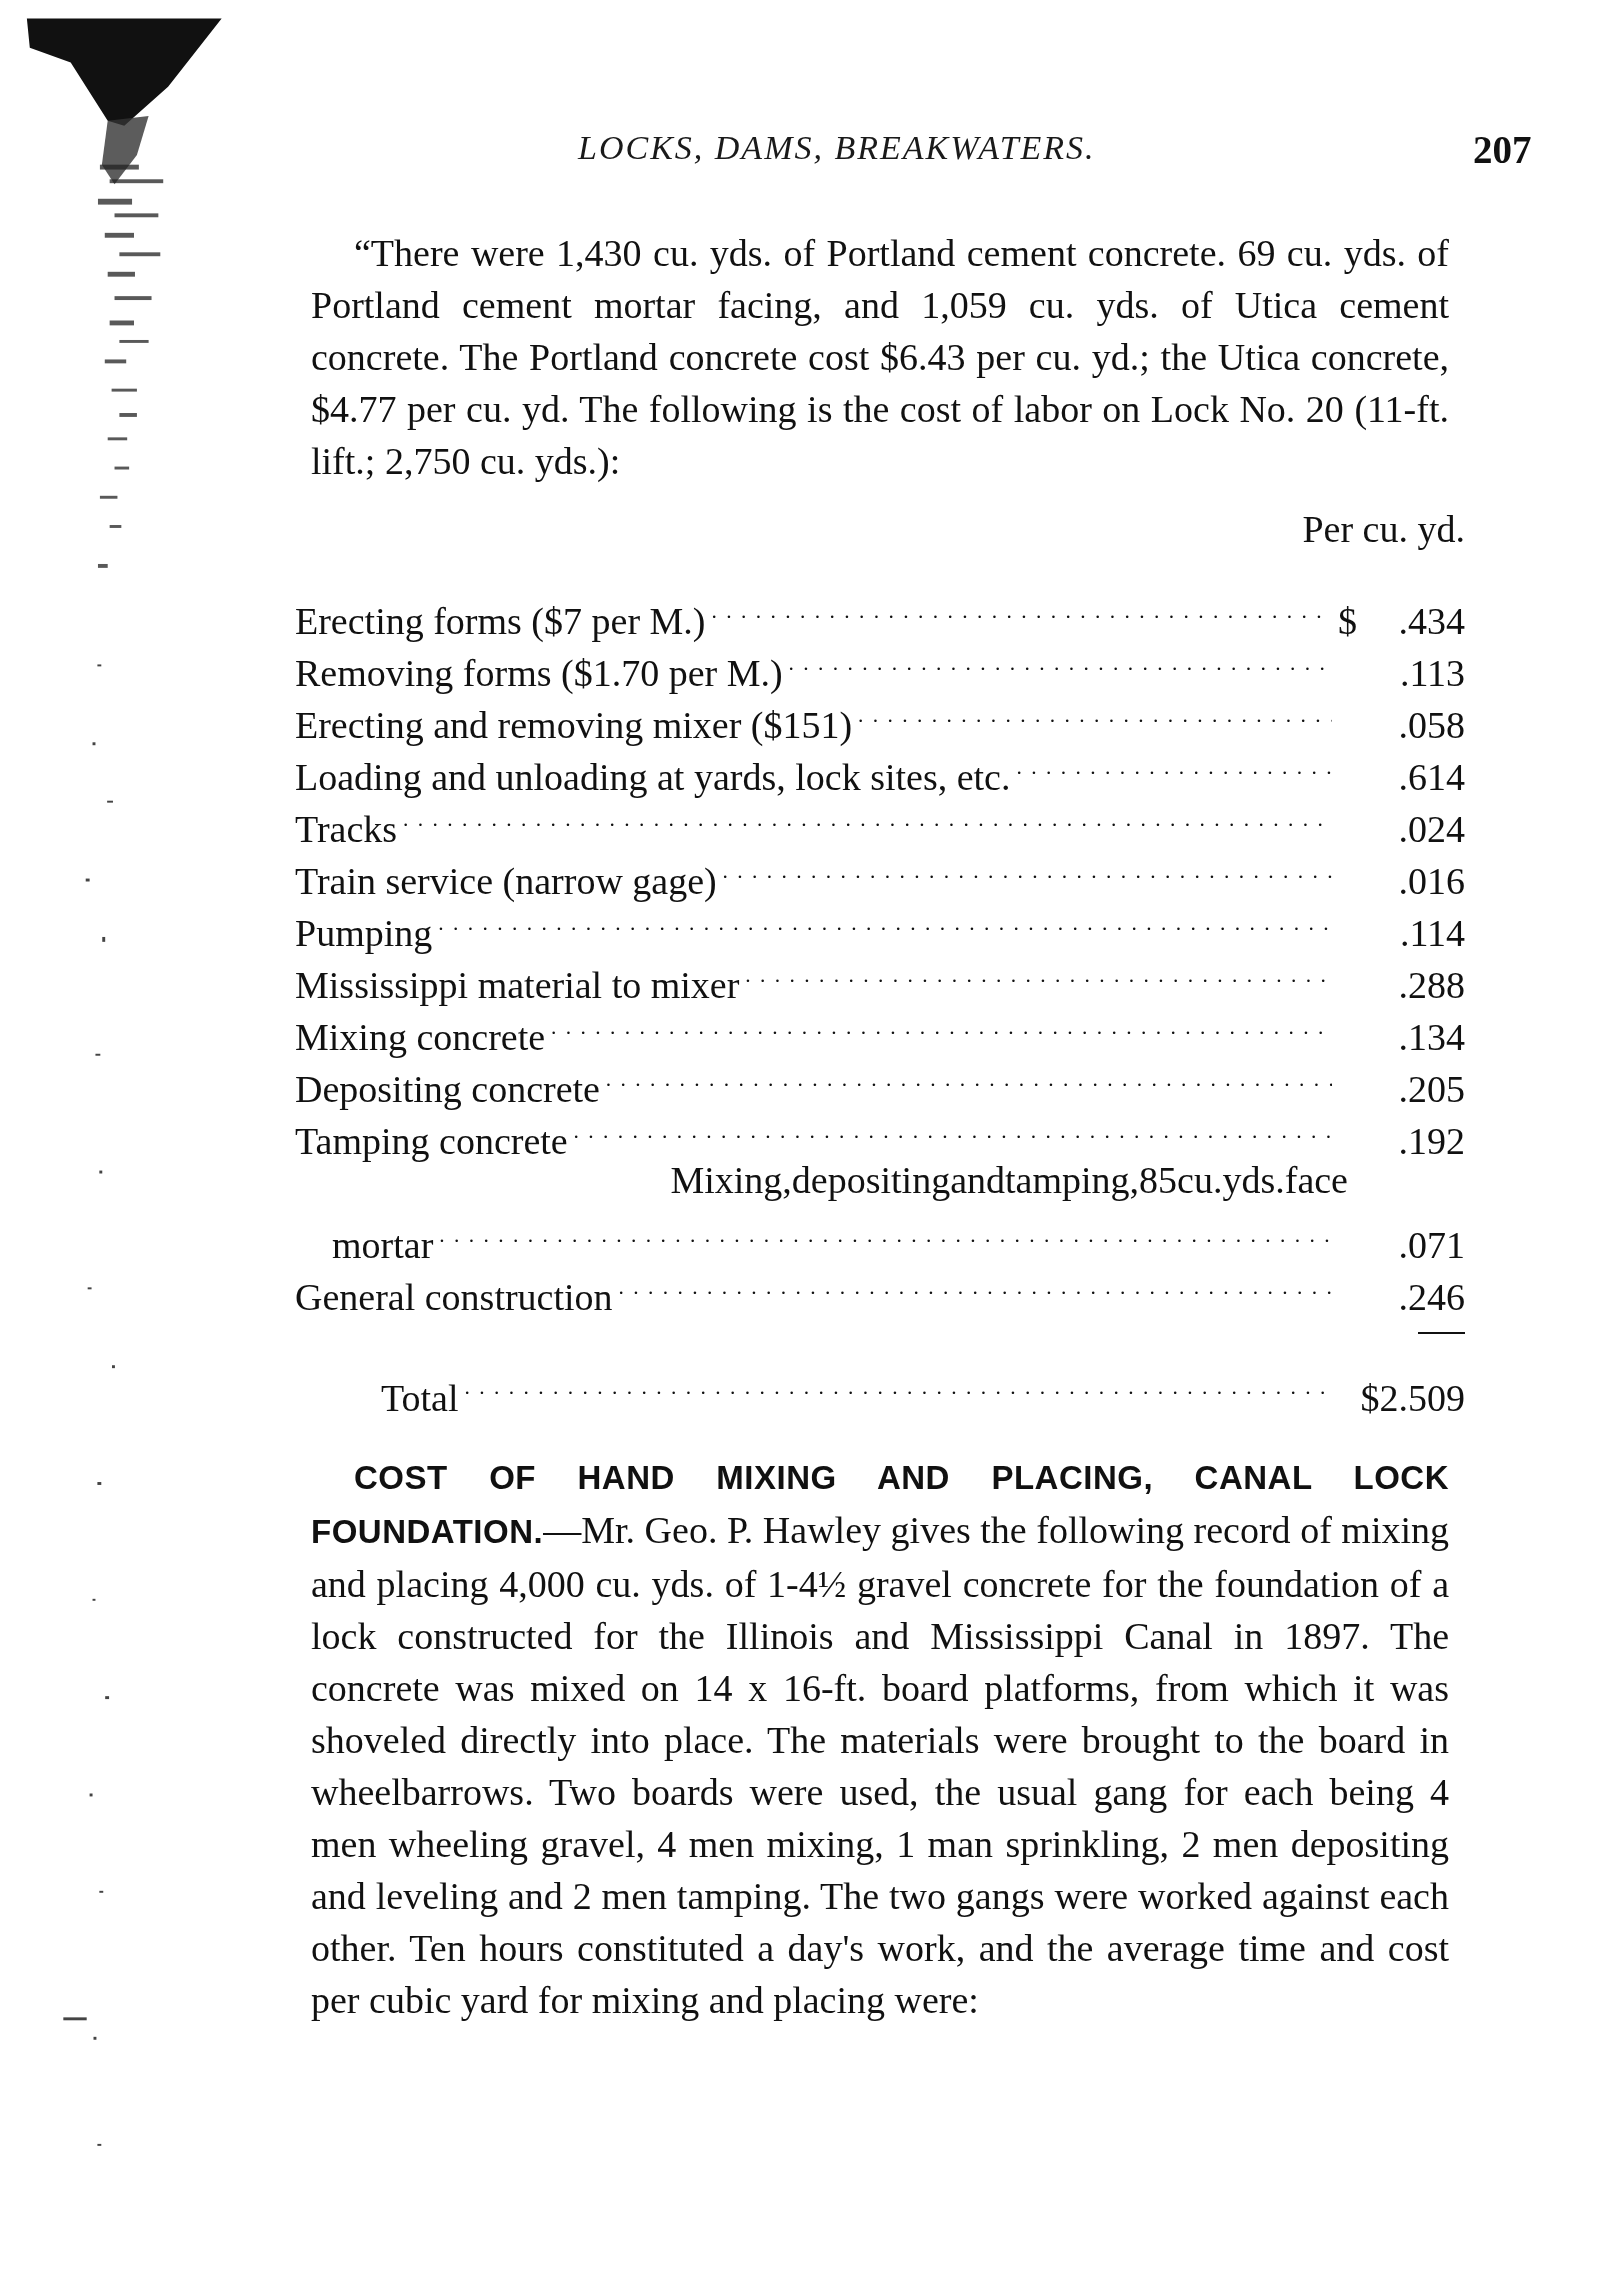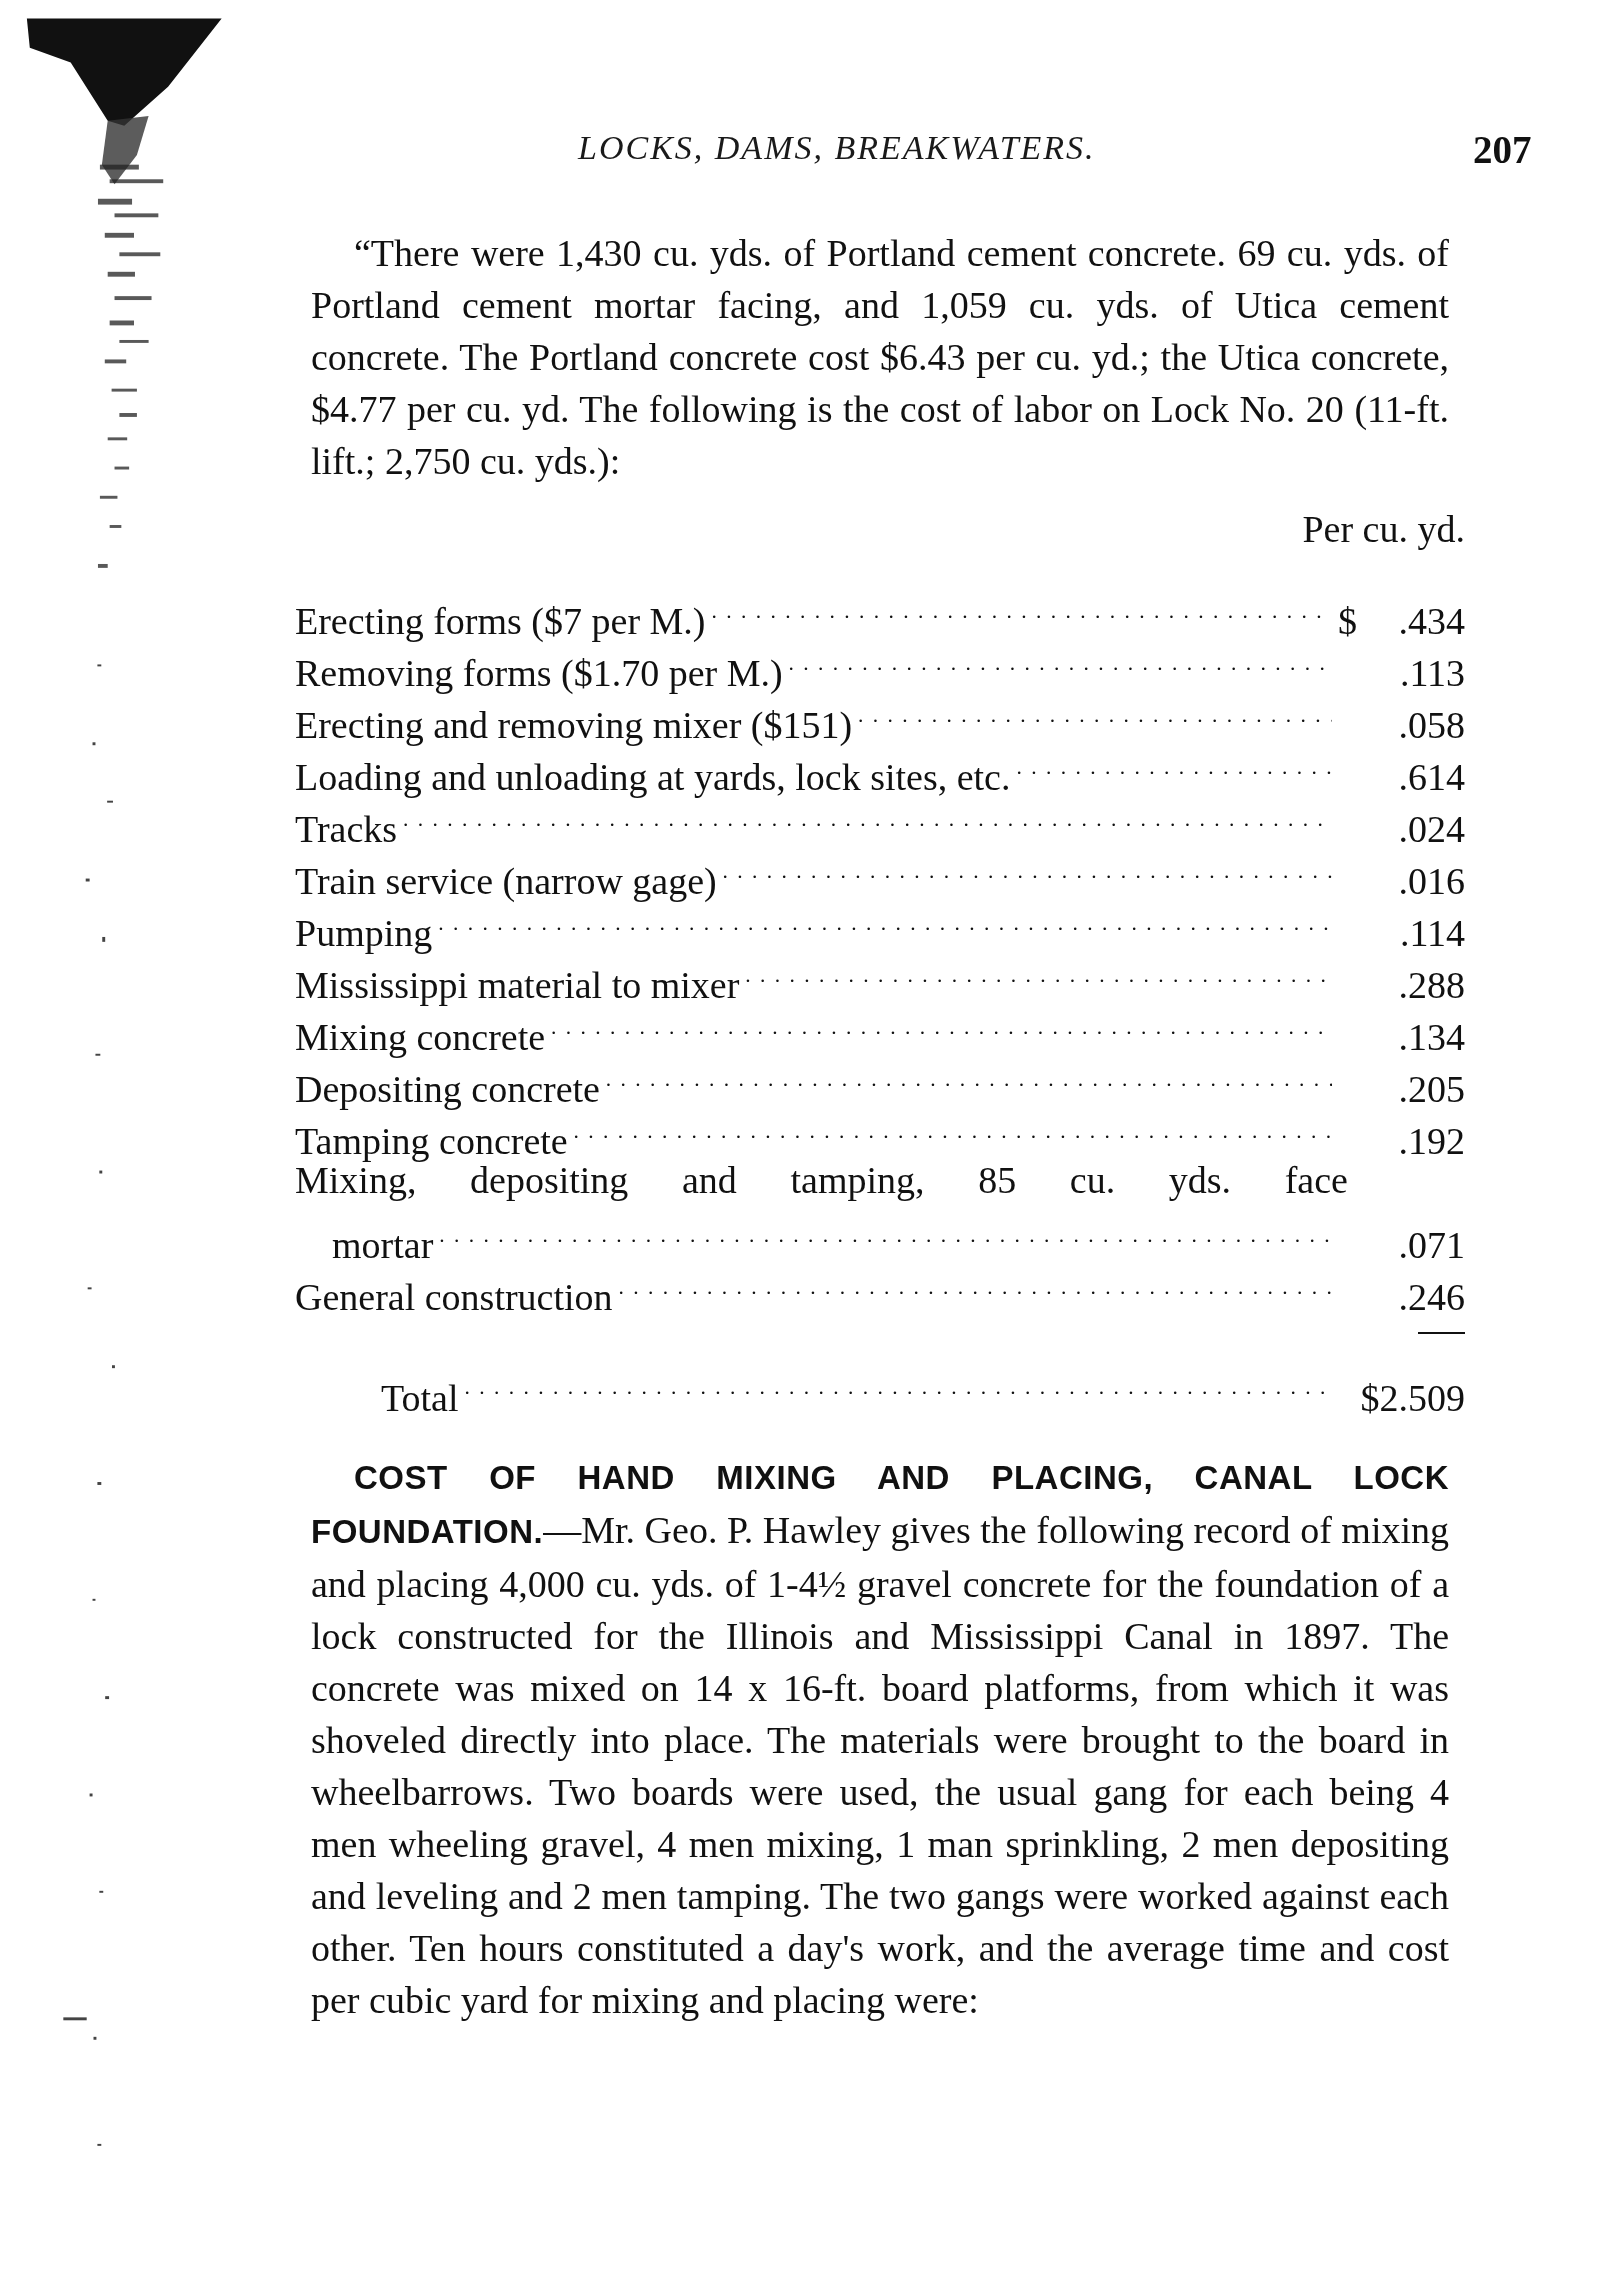--- a/index.html
+++ b/index.html
@@ -117,21 +117,21 @@
     .row .value {
       flex: 0 0 88px;
       text-align: right;
     }
     .row.continued-label {
       height: 52px;
     }
     .row.continued-label .label {
       flex: 1 1 auto;
       display: flex;
-      justify-content: space-between;
+      justify-content: flex-end;
       padding-right: 117px;
     }
     .row.continued-label .label span { display: inline-block; }
     .row.indented .label { padding-left: 37px; }
     .row.total .label { padding-left: 86px; }
     .total-rule {
       height: 2px;
       width: 100%;
       position: relative;
       margin-top: 21.5px;

